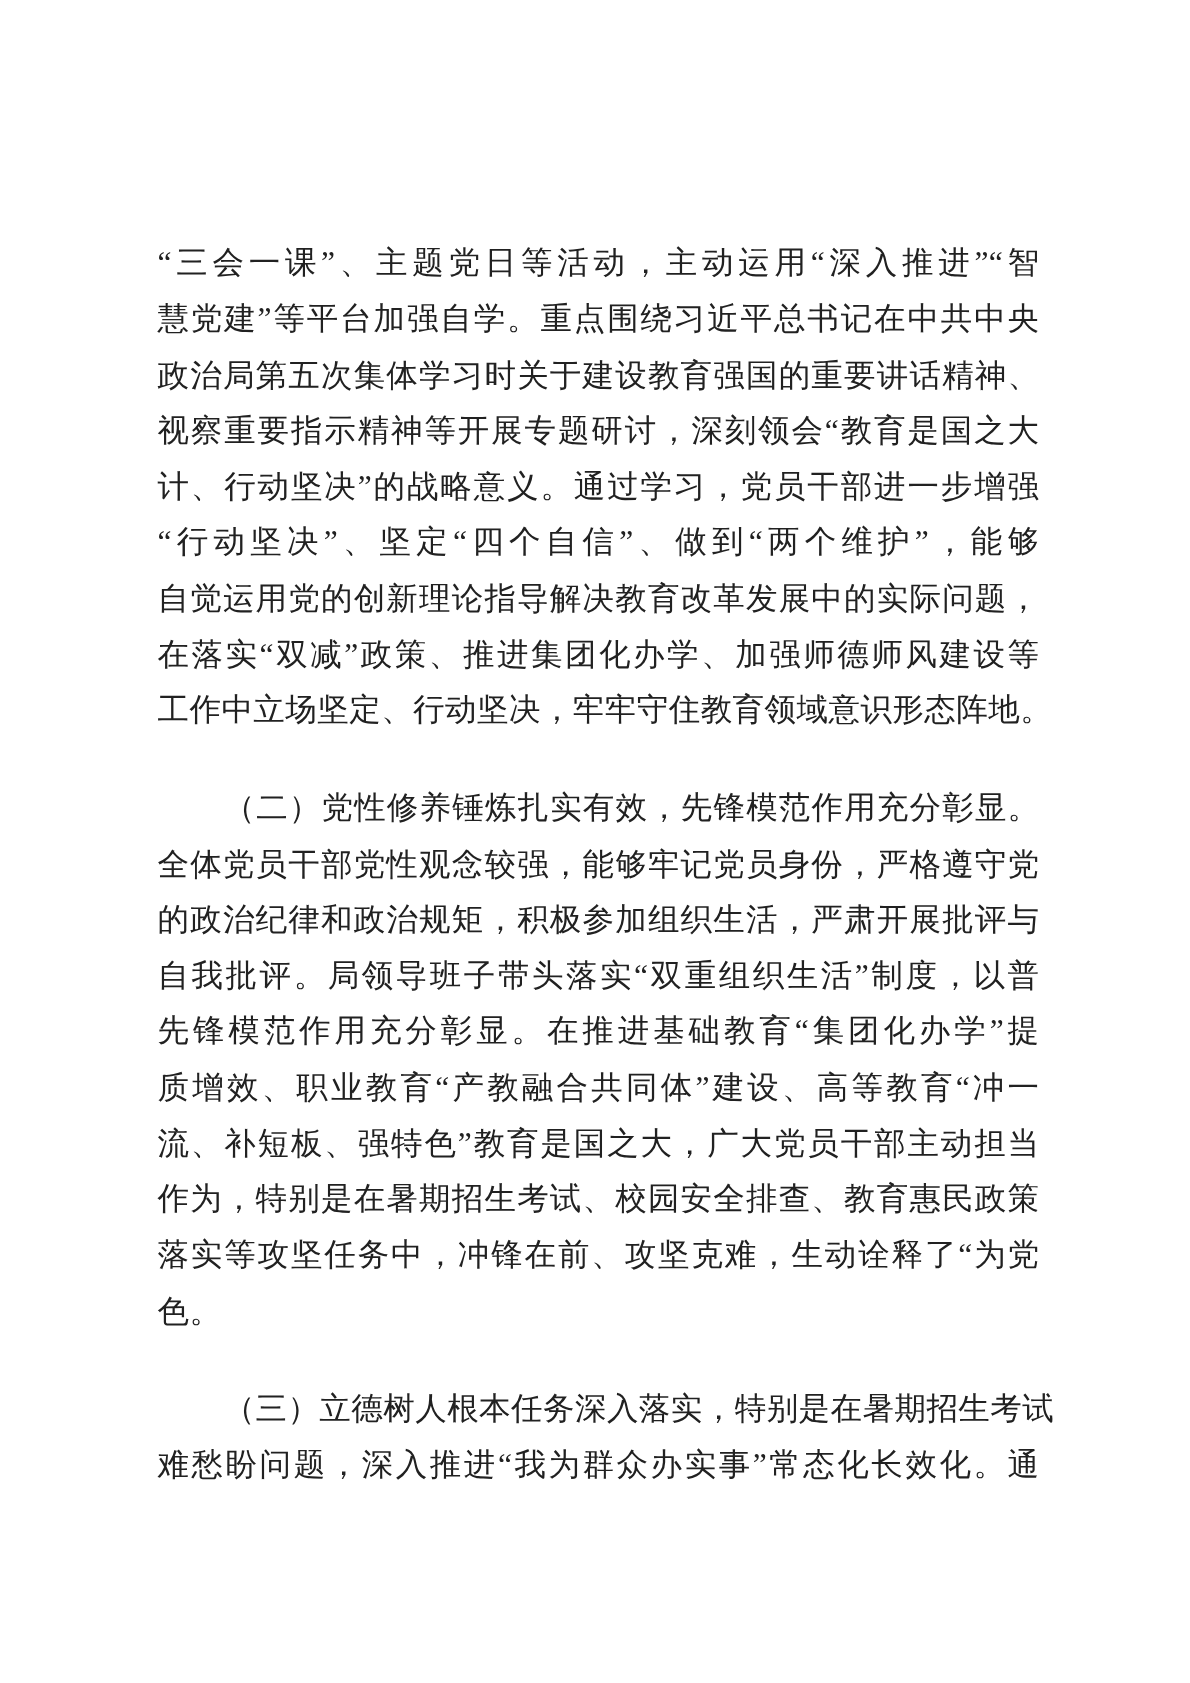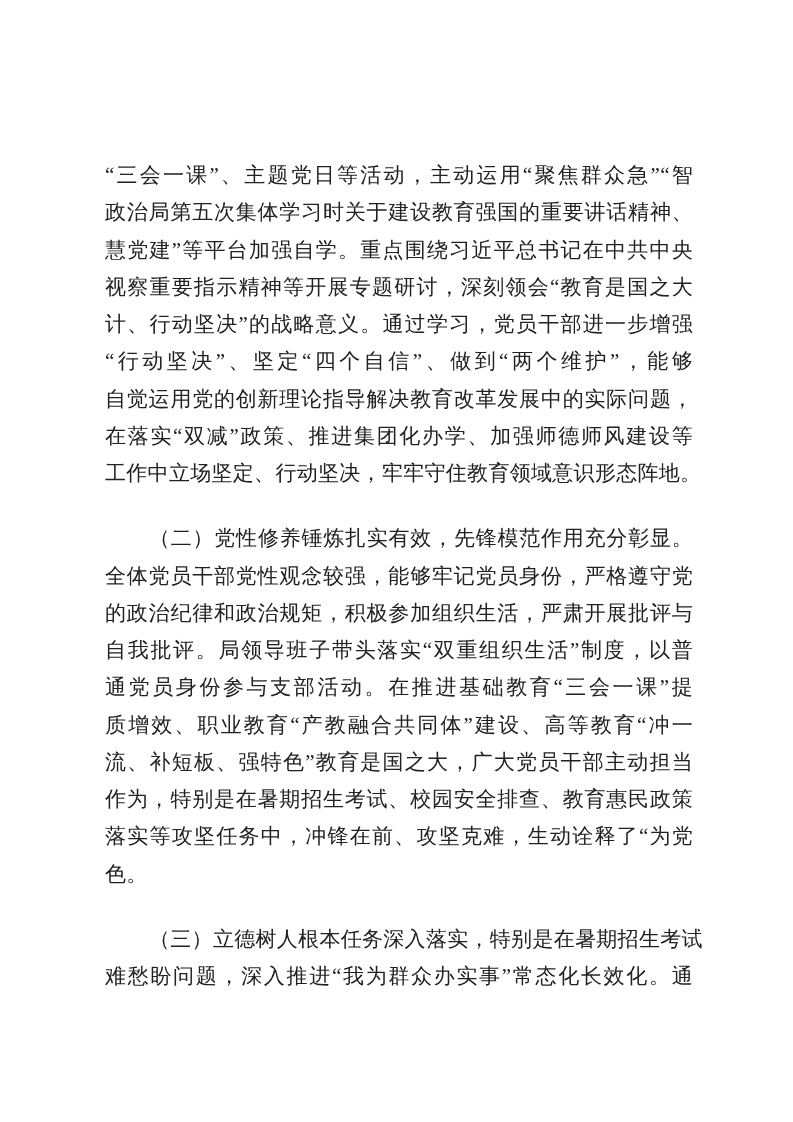--- a/index.html
+++ b/index.html
@@ -49,36 +49,36 @@
     text-align: left;
     text-align-last: left;
   }
 </style>
 </head>
 <body style="background: rgb(255, 255, 255);">
 
 <div class="page">
   <div class="text-block" style="color: rgb(33, 33, 33);">
       <div class="paragraph">
-        <div class="text-line">“三会一课”、主题党日等活动，主动运用“聚焦群众急”“智</div>
+        <div class="text-line">“三会一课”、主题党日等活动，主动运用“深入推进”“智</div>
+        <div class="text-line">慧党建”等平台加强自学。重点围绕习近平总书记在中共中央</div>
         <div class="text-line">政治局第五次集体学习时关于建设教育强国的重要讲话精神、</div>
-        <div class="text-line">慧党建”等平台加强自学。重点围绕习近平总书记在中共中央</div>
         <div class="text-line">视察重要指示精神等开展专题研讨，深刻领会“教育是国之大</div>
         <div class="text-line">计、行动坚决”的战略意义。通过学习，党员干部进一步增强</div>
         <div class="text-line">“行动坚决”、坚定“四个自信”、做到“两个维护”，能够</div>
         <div class="text-line">自觉运用党的创新理论指导解决教育改革发展中的实际问题，</div>
         <div class="text-line">在落实“双减”政策、推进集团化办学、加强师德师风建设等</div>
         <div class="text-line">工作中立场坚定、行动坚决，牢牢守住教育领域意识形态阵地。</div>
       </div>
       <div class="paragraph">
         <div class="text-line first-indent">（二）党性修养锤炼扎实有效，先锋模范作用充分彰显。</div>
         <div class="text-line">全体党员干部党性观念较强，能够牢记党员身份，严格遵守党</div>
         <div class="text-line">的政治纪律和政治规矩，积极参加组织生活，严肃开展批评与</div>
         <div class="text-line">自我批评。局领导班子带头落实“双重组织生活”制度，以普</div>
-        <div class="text-line">通党员身份参与支部活动。在推进基础教育“三会一课”提</div>
+        <div class="text-line">先锋模范作用充分彰显。在推进基础教育“集团化办学”提</div>
         <div class="text-line">质增效、职业教育“产教融合共同体”建设、高等教育“冲一</div>
         <div class="text-line">流、补短板、强特色”教育是国之大，广大党员干部主动担当</div>
         <div class="text-line">作为，特别是在暑期招生考试、校园安全排查、教育惠民政策</div>
         <div class="text-line">落实等攻坚任务中，冲锋在前、攻坚克难，生动诠释了“为党</div>
         <div class="text-line last-free">色。</div>
       </div>
       <div class="paragraph">
         <div class="text-line first-indent">（三）立德树人根本任务深入落实，特别是在暑期招生考试</div>
         <div class="text-line">难愁盼问题，深入推进“我为群众办实事”常态化长效化。通</div>
       </div>

